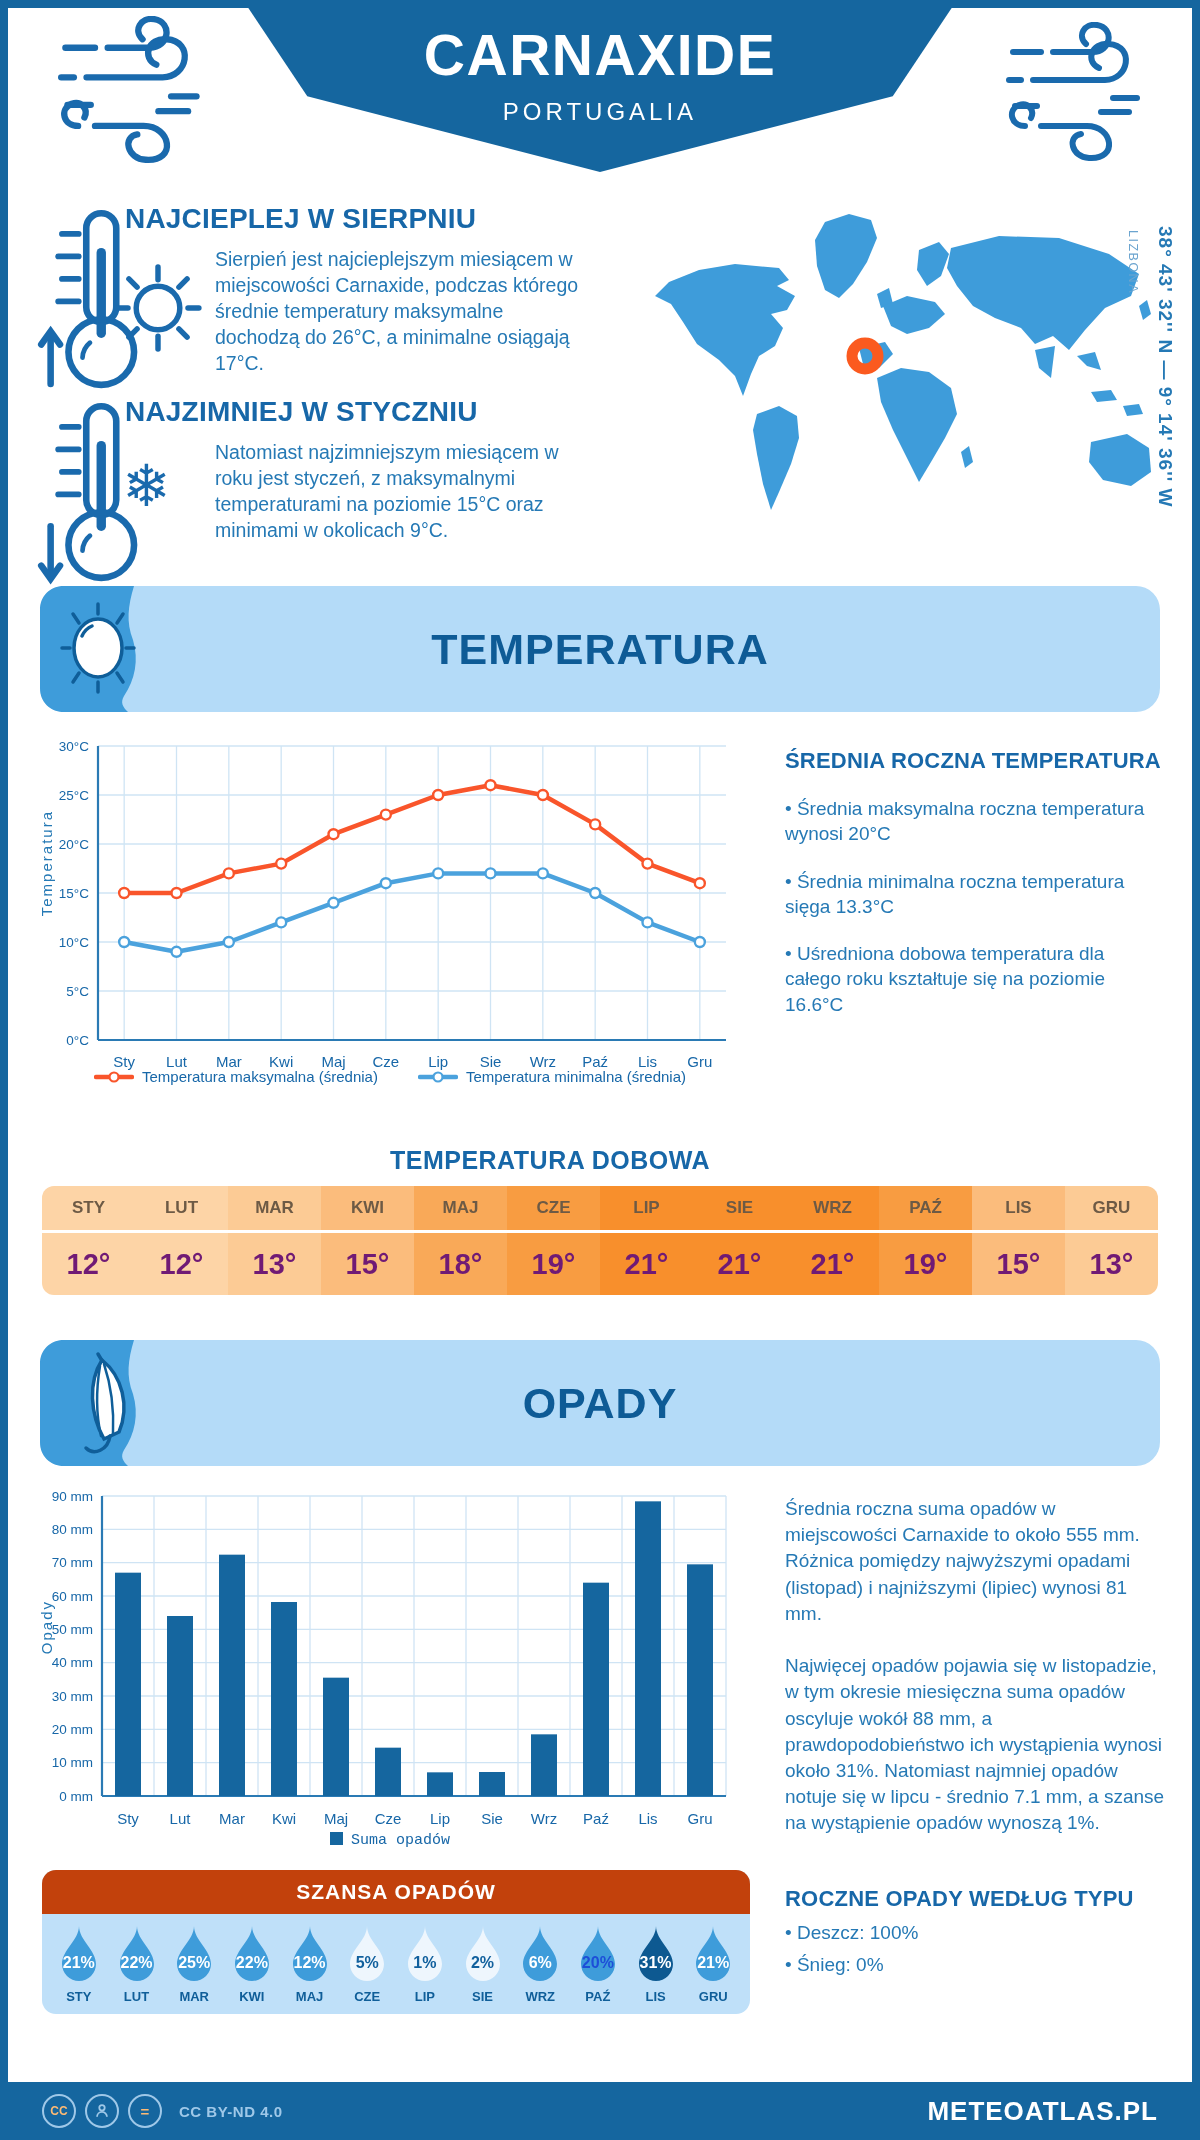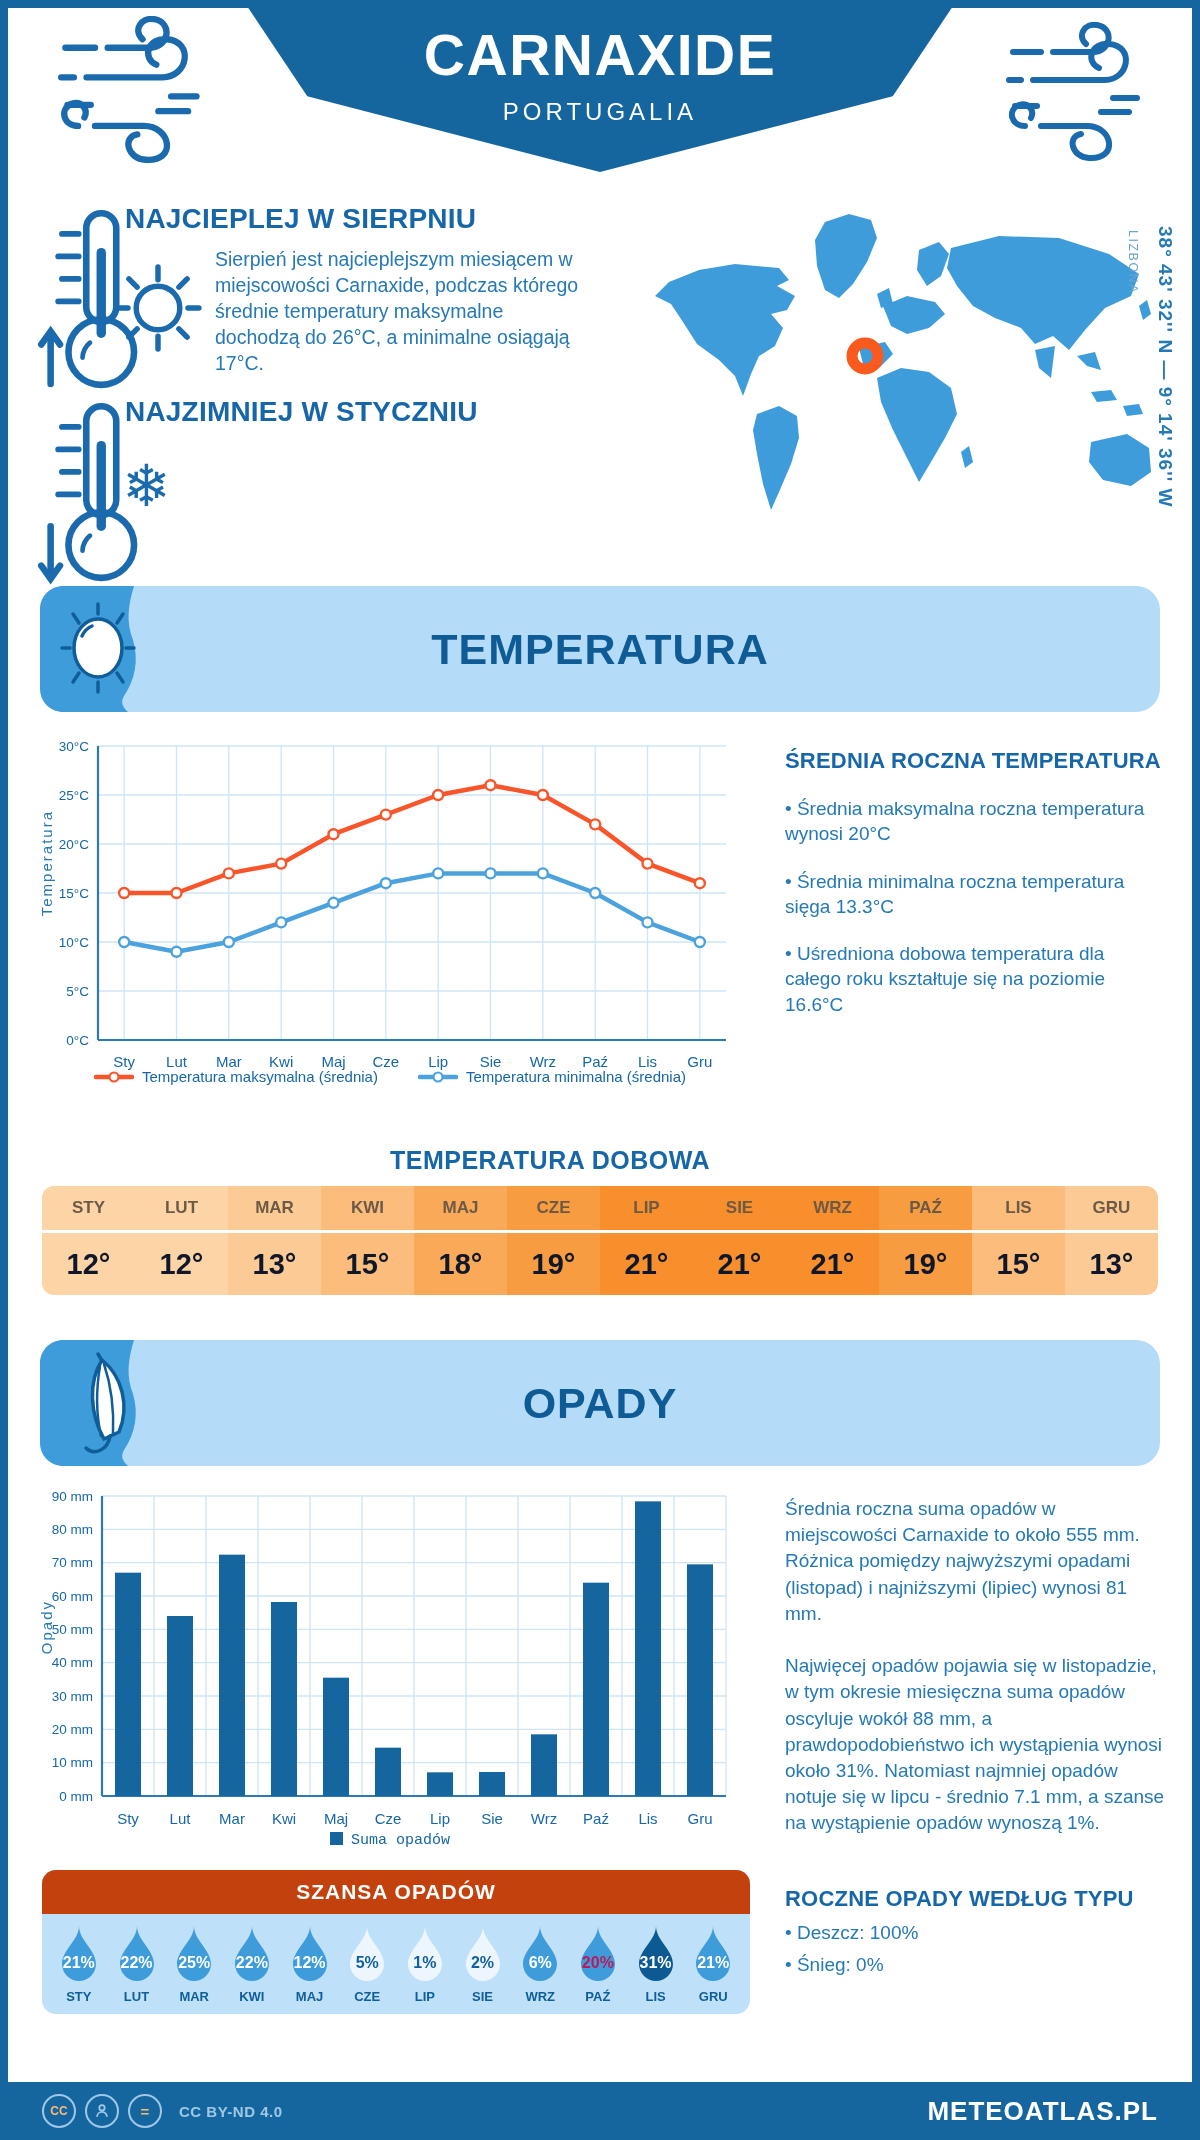--- a/index.html
+++ b/index.html
@@ -44,21 +44,21 @@
   .panel .bullet{margin-top:22px;font-size:19px;line-height:1.33;color:#2579b5;}
   .panel .para{margin-top:0;margin-bottom:26px;font-size:19px;line-height:1.38;color:#2579b5;}
   .panel .tbullet{margin-top:10px;font-size:19px;color:#2579b5;}
 
   
   .daily-title{position:absolute;left:0;top:1146px;width:1100px;text-align:center;
                font-size:25px;font-weight:700;color:#1767a8;letter-spacing:0.5px;}
   .daily{position:absolute;left:42px;top:1186px;width:1116px;display:flex;border-radius:12px;overflow:hidden;}
   .daily .cell{flex:1;}
   .daily .m{height:44px;line-height:44px;text-align:center;font-size:17px;font-weight:700;color:#6d5a45;border-bottom:3px solid #fff;}
-  .daily .v{height:62px;line-height:62px;text-align:center;font-size:29px;font-weight:700;color:#0f172a;}
+  .daily .v{height:62px;line-height:62px;text-align:center;font-size:29px;font-weight:700;color:#701a75;}
 
   
   .chance{position:absolute;left:42px;top:1870px;width:708px;border-radius:14px;overflow:hidden;background:#bfe0f9;}
   .chance-header{height:44px;background:#c2410c;display:flex;align-items:center;justify-content:center;
                  color:#fff;font-size:21px;font-weight:700;letter-spacing:1px;}
   .chance-body{display:flex;padding:10px 8px 10px 8px;}
   .dropcell{flex:1;text-align:center;position:relative;}
   .dropcell .pct{position:absolute;left:0;top:30px;width:100%;text-align:center;font-size:16px;font-weight:700;}
   .dropcell .mon{margin-top:3px;font-size:13px;font-weight:700;color:#0f5e99;}
 
@@ -148,20 +148,21 @@
       <rect x="60" y="10" width="32" height="116" rx="16" stroke-width="7"></rect>
       <path d="M76,52 V138" stroke-width="10"></path>
       <circle cx="76" cy="158" r="35" stroke-width="7"></circle>
       <path d="M56,164 a22,22 0 0 1 8,-16" stroke-width="5"></path>
       <path d="M22,138 V192" stroke-width="7"></path>
       <path d="M12,180 L22,194 L32,180" stroke-width="7"></path>
     </g>
   </svg>
   <div class="intro-head" style="left:125px;top:396px;">NAJZIMNIEJ W STYCZNIU</div>
   <span class="aux-snow" style="left:122px;top:452px;">❄</span>
+  <div class="intro-text" style="left:215px;top:440px;">Natomiast najzimniejszym miesiącem w roku jest styczeń, z maksymalnymi temperaturami na poziomie 15°C oraz minimami w okolicach 9°C.</div>
 
   <svg class="map" viewBox="0 0 520 305" preserveAspectRatio="xMidYMid meet">
     <g fill="#3e9cda">
       <path d="M186,12 L210,4 L232,10 L238,28 L228,52 L214,74 L200,88 L186,80 L178,56 L176,30 Z"></path>
       <path d="M16,86 L30,72 L60,60 L96,54 L140,58 L150,70 L138,76 L156,86 L148,100 L132,104 L144,118 L136,136 L120,146 L112,164 L104,186 L96,166 L80,150 L58,134 L44,112 L32,94 Z"></path>
       <path d="M118,204 L140,196 L158,206 L160,228 L152,254 L140,282 L132,300 L124,274 L118,244 L114,220 Z"></path>
       <path d="M238,84 L250,78 L254,94 L242,98 Z"></path>
       <path d="M280,40 L300,32 L310,44 L302,66 L288,76 L278,60 Z"></path>
       <path d="M244,96 L268,86 L296,92 L306,104 L290,118 L268,124 L252,116 Z"></path>
       <path d="M220,138 L246,132 L254,144 L240,158 L224,154 Z"></path>
@@ -463,21 +464,21 @@
             <path d="M22,2 C22,16 5,26 5,40 a17,17 0 0 0 34,0 C39,26 22,16 22,2 Z" fill="#eef6fd"></path>
           </svg><div class="pct" style="color: rgb(17, 96, 157);">1%</div><div class="mon">LIP</div></div>
         <div class="dropcell"><svg width="44" height="58" viewBox="0 0 44 58">
             <path d="M22,2 C22,16 5,26 5,40 a17,17 0 0 0 34,0 C39,26 22,16 22,2 Z" fill="#eef6fd"></path>
           </svg><div class="pct" style="color: rgb(17, 96, 157);">2%</div><div class="mon">SIE</div></div>
         <div class="dropcell"><svg width="44" height="58" viewBox="0 0 44 58">
             <path d="M22,2 C22,16 5,26 5,40 a17,17 0 0 0 34,0 C39,26 22,16 22,2 Z" fill="#3e9cda"></path>
           </svg><div class="pct" style="color: rgb(255, 255, 255);">6%</div><div class="mon">WRZ</div></div>
         <div class="dropcell"><svg width="44" height="58" viewBox="0 0 44 58">
             <path d="M22,2 C22,16 5,26 5,40 a17,17 0 0 0 34,0 C39,26 22,16 22,2 Z" fill="#3e9cda"></path>
-          </svg><div class="pct" style="color: #be185d;">20%</div><div class="mon">PAŹ</div></div>
+          </svg><div class="pct" style="color: #1d4ed8;">20%</div><div class="mon">PAŹ</div></div>
         <div class="dropcell"><svg width="44" height="58" viewBox="0 0 44 58">
             <path d="M22,2 C22,16 5,26 5,40 a17,17 0 0 0 34,0 C39,26 22,16 22,2 Z" fill="#0d5991"></path>
           </svg><div class="pct" style="color: rgb(255, 255, 255);">31%</div><div class="mon">LIS</div></div>
         <div class="dropcell"><svg width="44" height="58" viewBox="0 0 44 58">
             <path d="M22,2 C22,16 5,26 5,40 a17,17 0 0 0 34,0 C39,26 22,16 22,2 Z" fill="#3e9cda"></path>
           </svg><div class="pct" style="color: rgb(255, 255, 255);">21%</div><div class="mon">GRU</div></div>
       </div>
   </div>
 
   <div class="footer">

